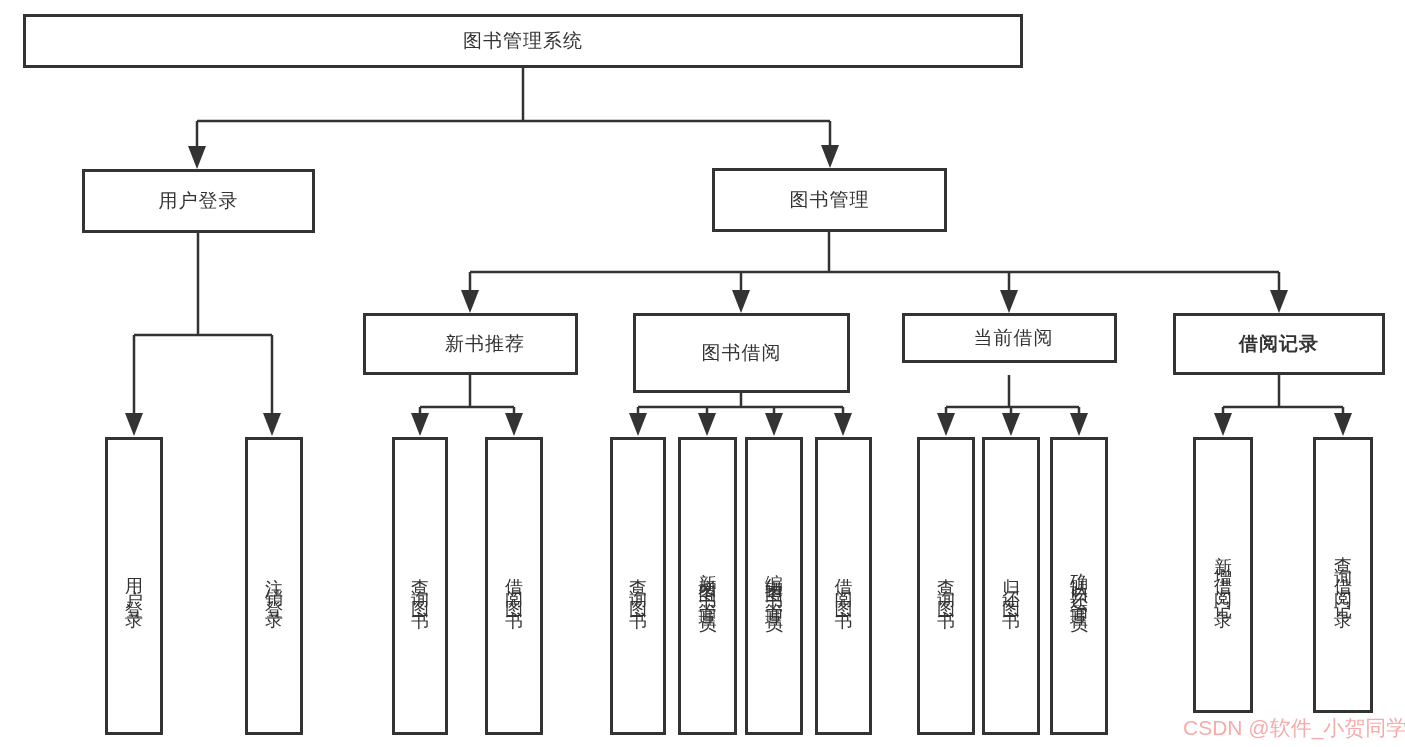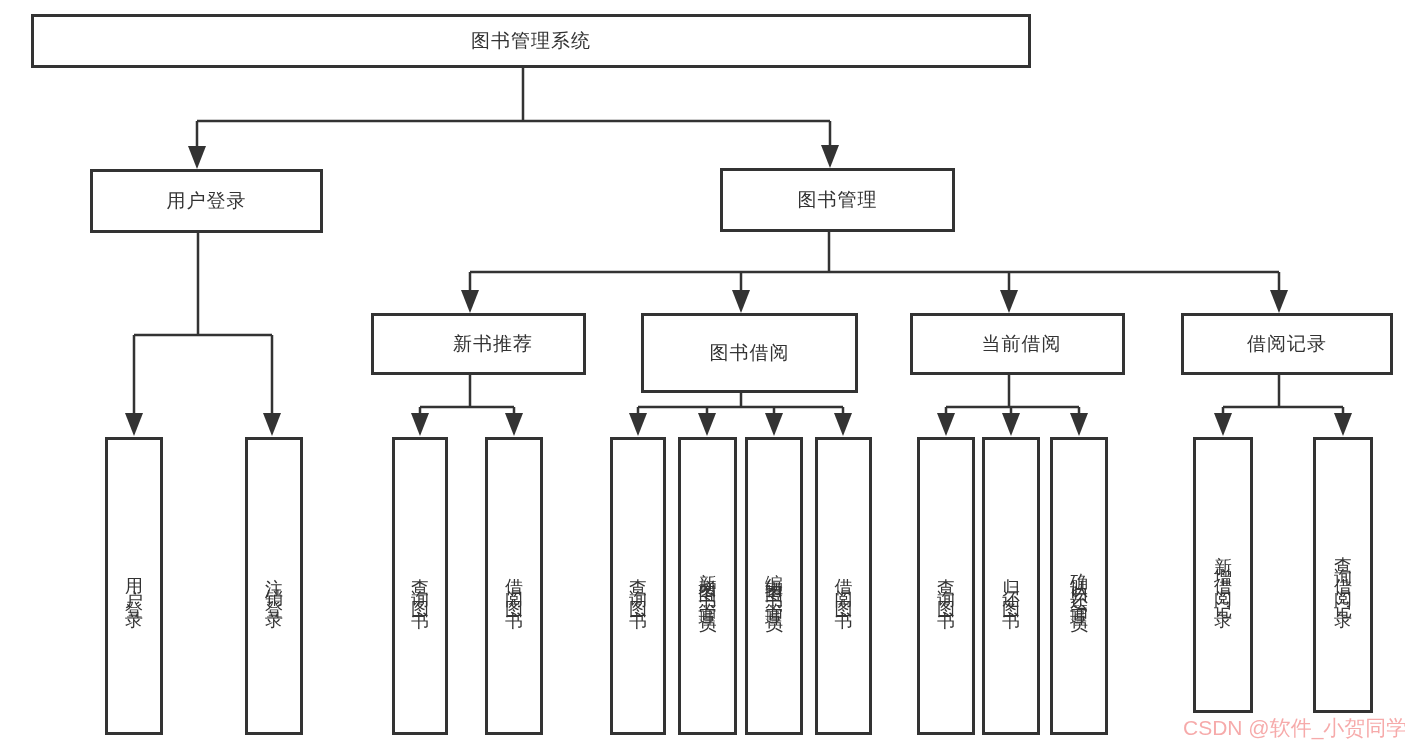--- a/index.html
+++ b/index.html
@@ -26,21 +26,20 @@
     background: #ffffff;
     border: 3px solid #333333;
     box-sizing: border-box;
     display: flex;
     align-items: center;
     justify-content: center;
     color: #333333;
     font-size: 19px;
     letter-spacing: 1px;
     z-index: 2;
-    margin-left: 8px;
   }
   .vbox {
     position: absolute;
     background: #ffffff;
     border: 3px solid #333333;
     box-sizing: border-box;
     display: flex;
     align-items: center;
     justify-content: center;
     color: #333333;
@@ -126,24 +125,24 @@
   <div class="box" style="left:712px; top:168px; width:235px; height:64px;text-align:right;">
     <span>图书管理</span>
   </div>
 
   <div class="box" style="left:363px; top:313px; width:215px; height:62px;padding-left:29px;">
     <span>新书推荐</span>
   </div>
   <div class="box" style="left:633px; top:313px; width:217px; height:80px;">
     <span>图书借阅</span>
   </div>
-  <div class="box" style="left:902px; top:313px; width:215px; height:62px;padding-left:8px;">
+  <div class="box" style="left:902px; top:313px; width:215px; height:50px;padding-left:8px;">
     <span>当前借阅</span>
   </div>
-  <div class="box" style="left:1173px; top:313px; width:212px; height:62px;">
+  <div class="box" style="left:1173px; top:313px; width:212px; height:62px;font-weight:bold;">
     <span>借阅记录</span>
   </div>
 
   <div class="vbox" style="left:105px; top:437px; width:58px; height:298px;">
     <span class="vtext">用户登录</span>
   </div>
   <div class="vbox" style="left:245px; top:437px; width:58px; height:298px;">
     <span class="vtext">注销登录</span>
   </div>
 

